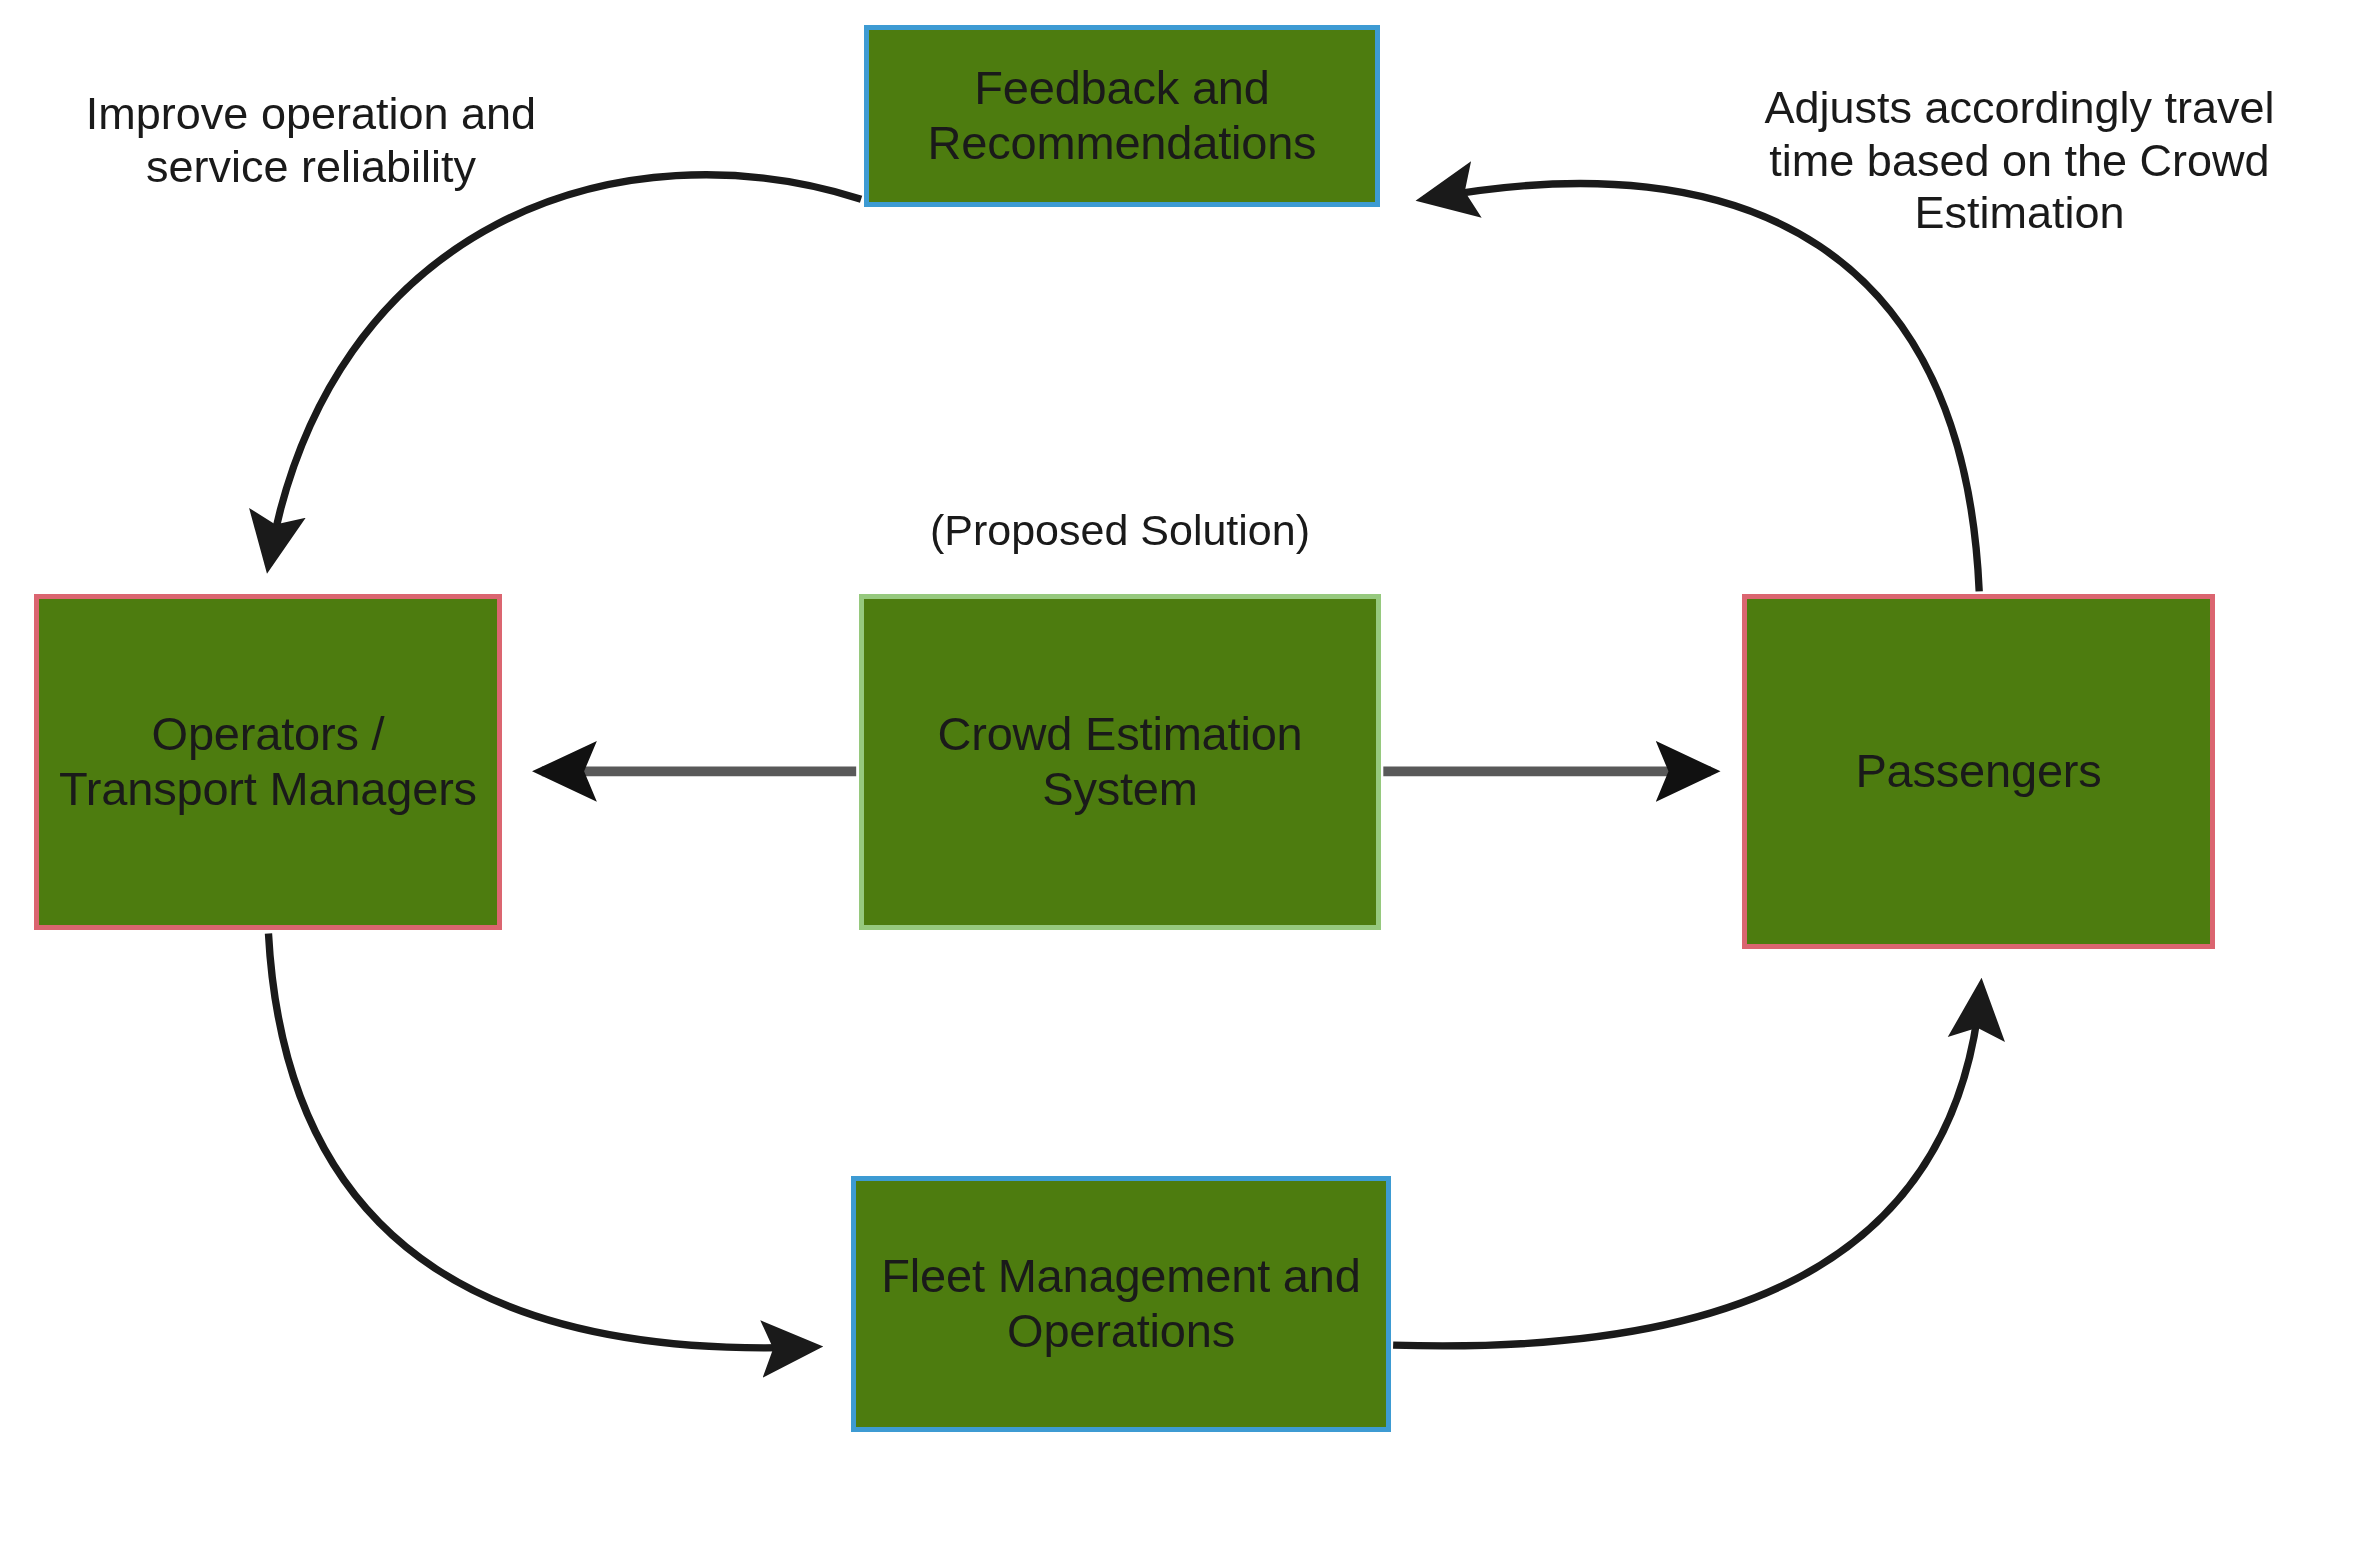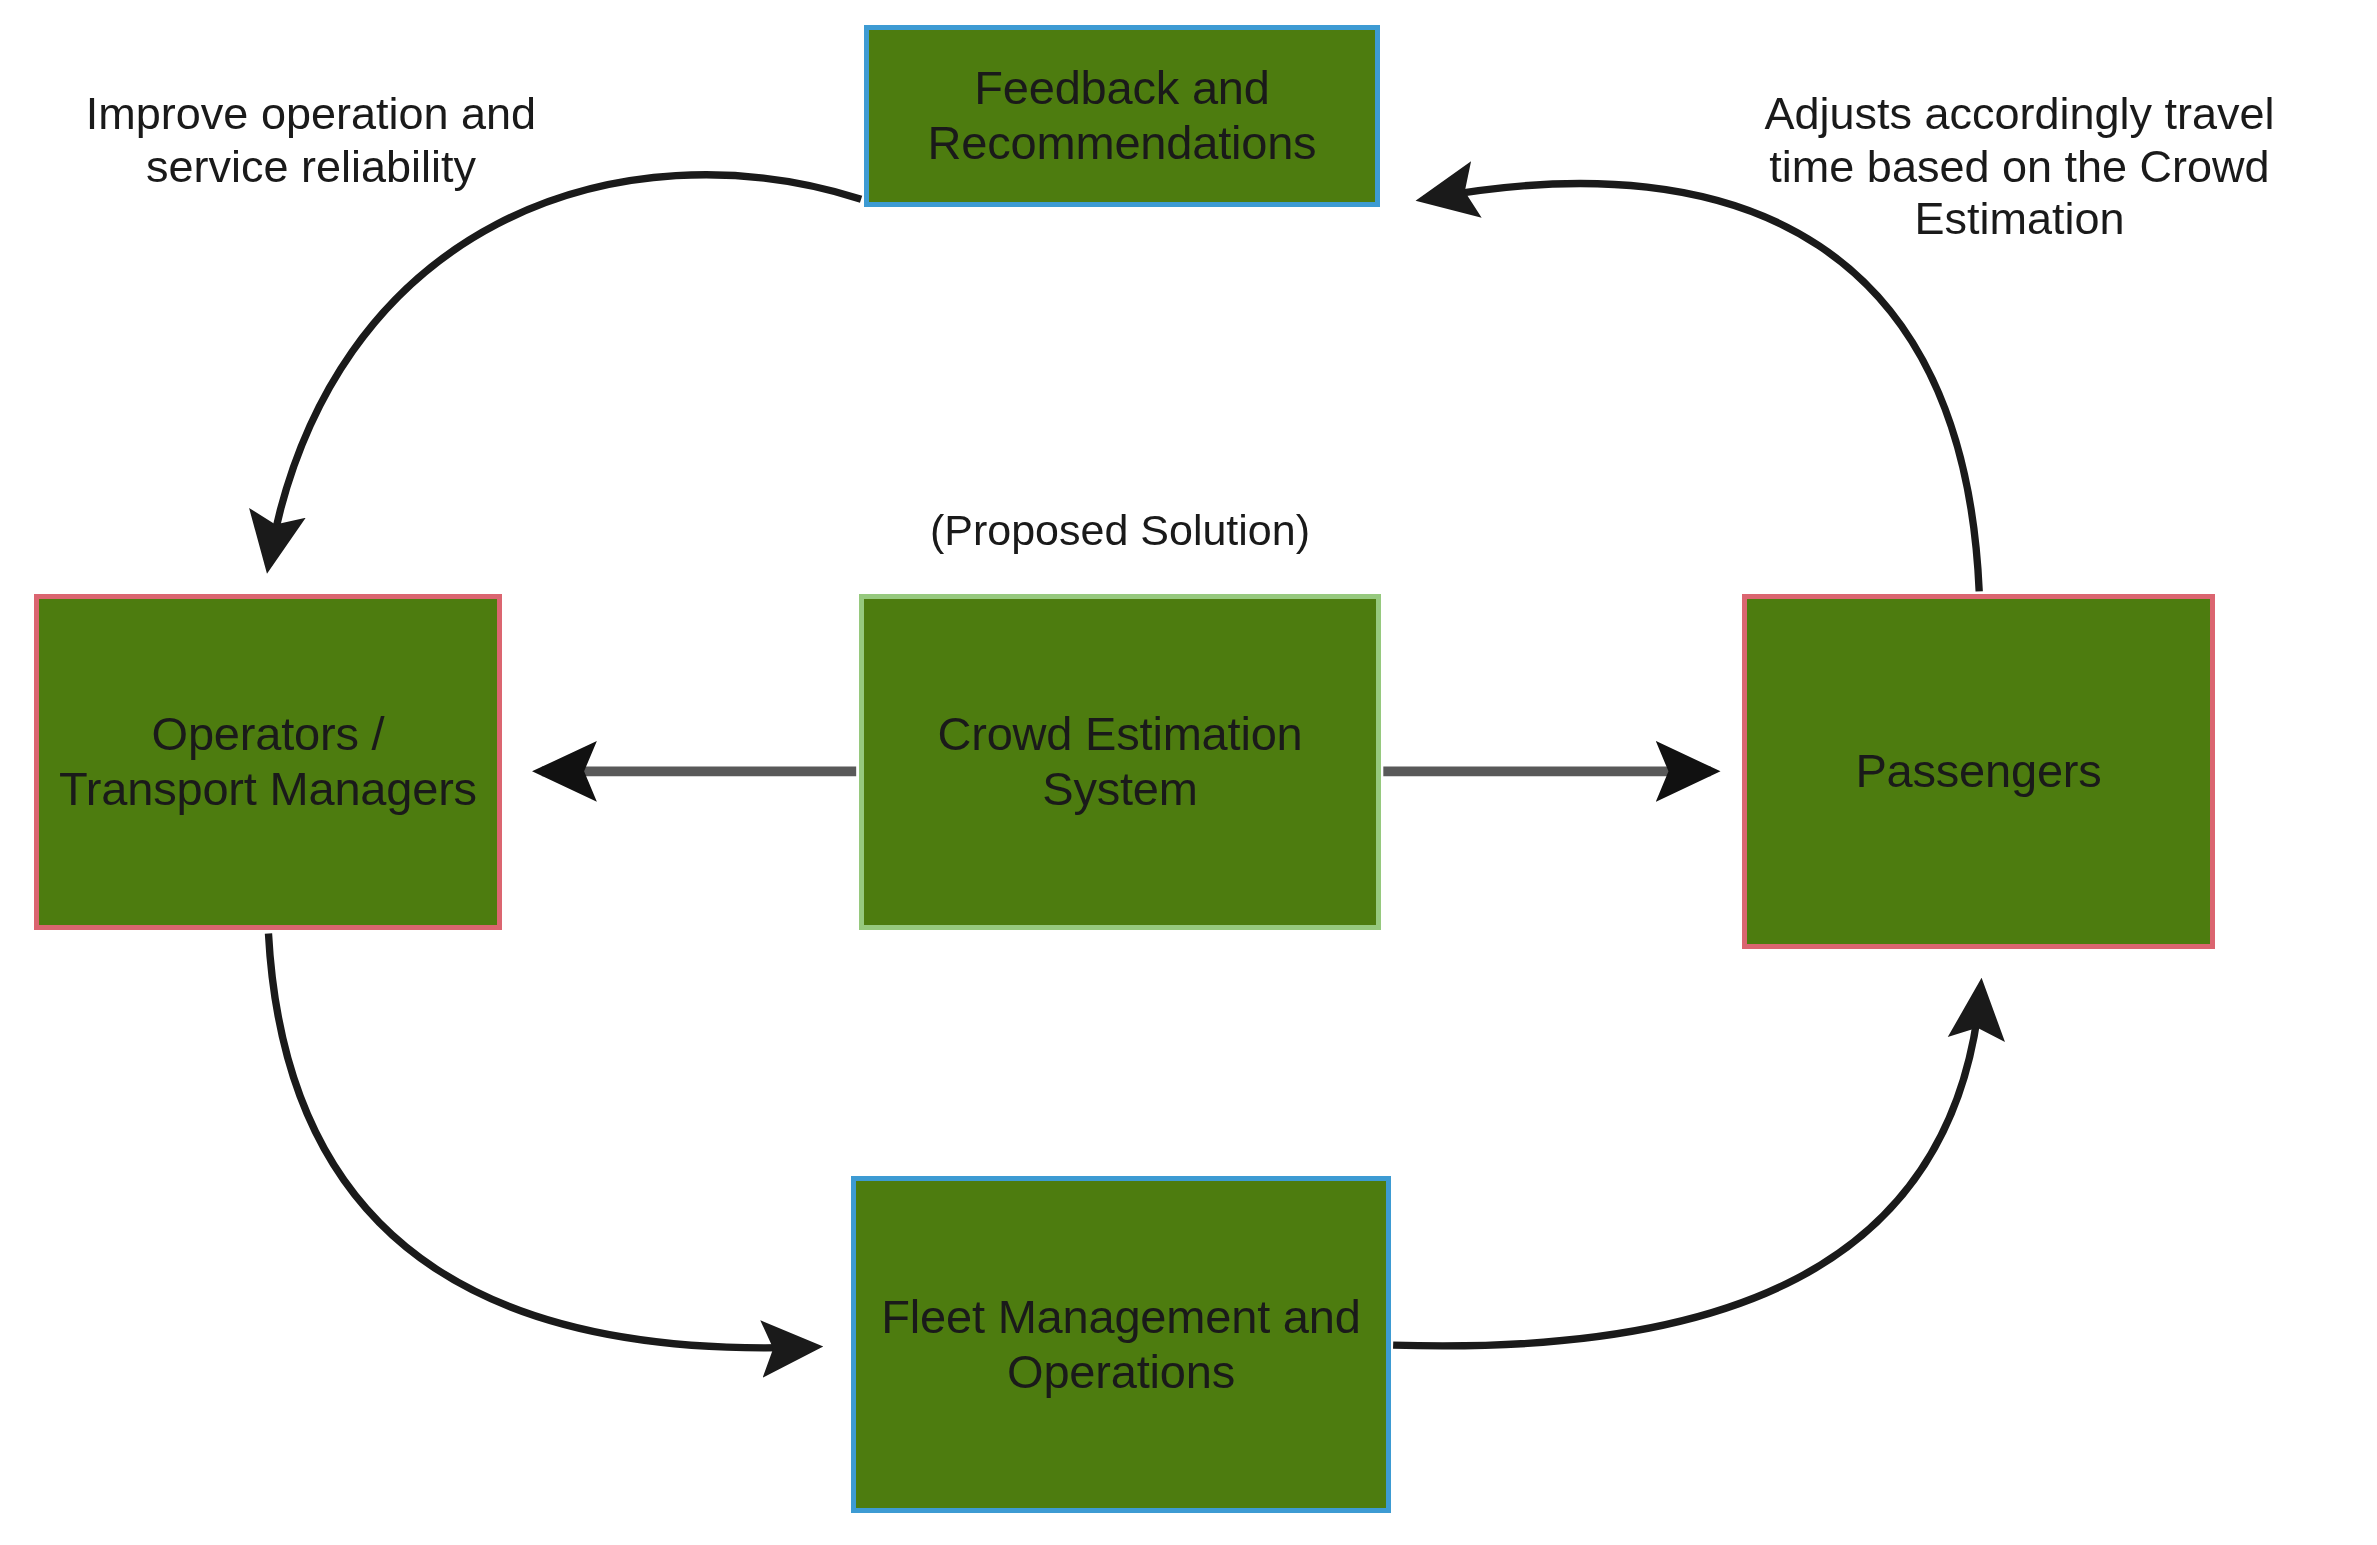--- a/index.html
+++ b/index.html
@@ -38,39 +38,39 @@
   }
   .node .node-label { display: block; padding: 0 11.5px; }
   .node.blue  { border: 5.7px solid #3D9BD3; }
   .node.red   { border: 5.7px solid #DB6570; }
   .node.green { border: 5.7px solid #96C97E; }
 
   #node-feedback   { left: 864px; top: 24.6px;   width: 516px;  height: 182px; }
   #node-operators  { left: 34px;   top: 594px;  width: 468px;  height: 336px; }
   #node-system     { left: 859px; top: 594px;  width: 522px;  height: 336px; justify-content: center; }
   #node-passengers { left: 1742px; top: 594px;  width: 473px;  height: 355px; }
-  #node-fleet      { left: 851px; top: 1176px; width: 540px;  height: 337px; }
+  #node-fleet      { left: 851px; top: 1176px; width: 540px;  height: 256px; }
 
   .caption {
     position: absolute;
     color: #1a1a1a;
     font-size: 45px;
     line-height: 1.17;
     text-align: center;
     white-space: pre-line;
   }
   #caption-proposed {
     left: 859px; top: 505px; width: 522px;
     font-size: 43px;
   }
   #label-improve {
     left: 0px;  top: 88px;  width: 622px;
   }
   #label-adjust-travel {
-    left: 1682px; top: 88px; width: 675px;
+    left: 1682px; top: 82px; width: 675px;
   }
   #label-adjust-policies {
     left: 16.4px; top: 1334px; width: 720px;
   }
   #label-well-catered {
     left: 1744px; top: 1284px; width: 524px;
   }
 </style>
 </head>
 <body>

